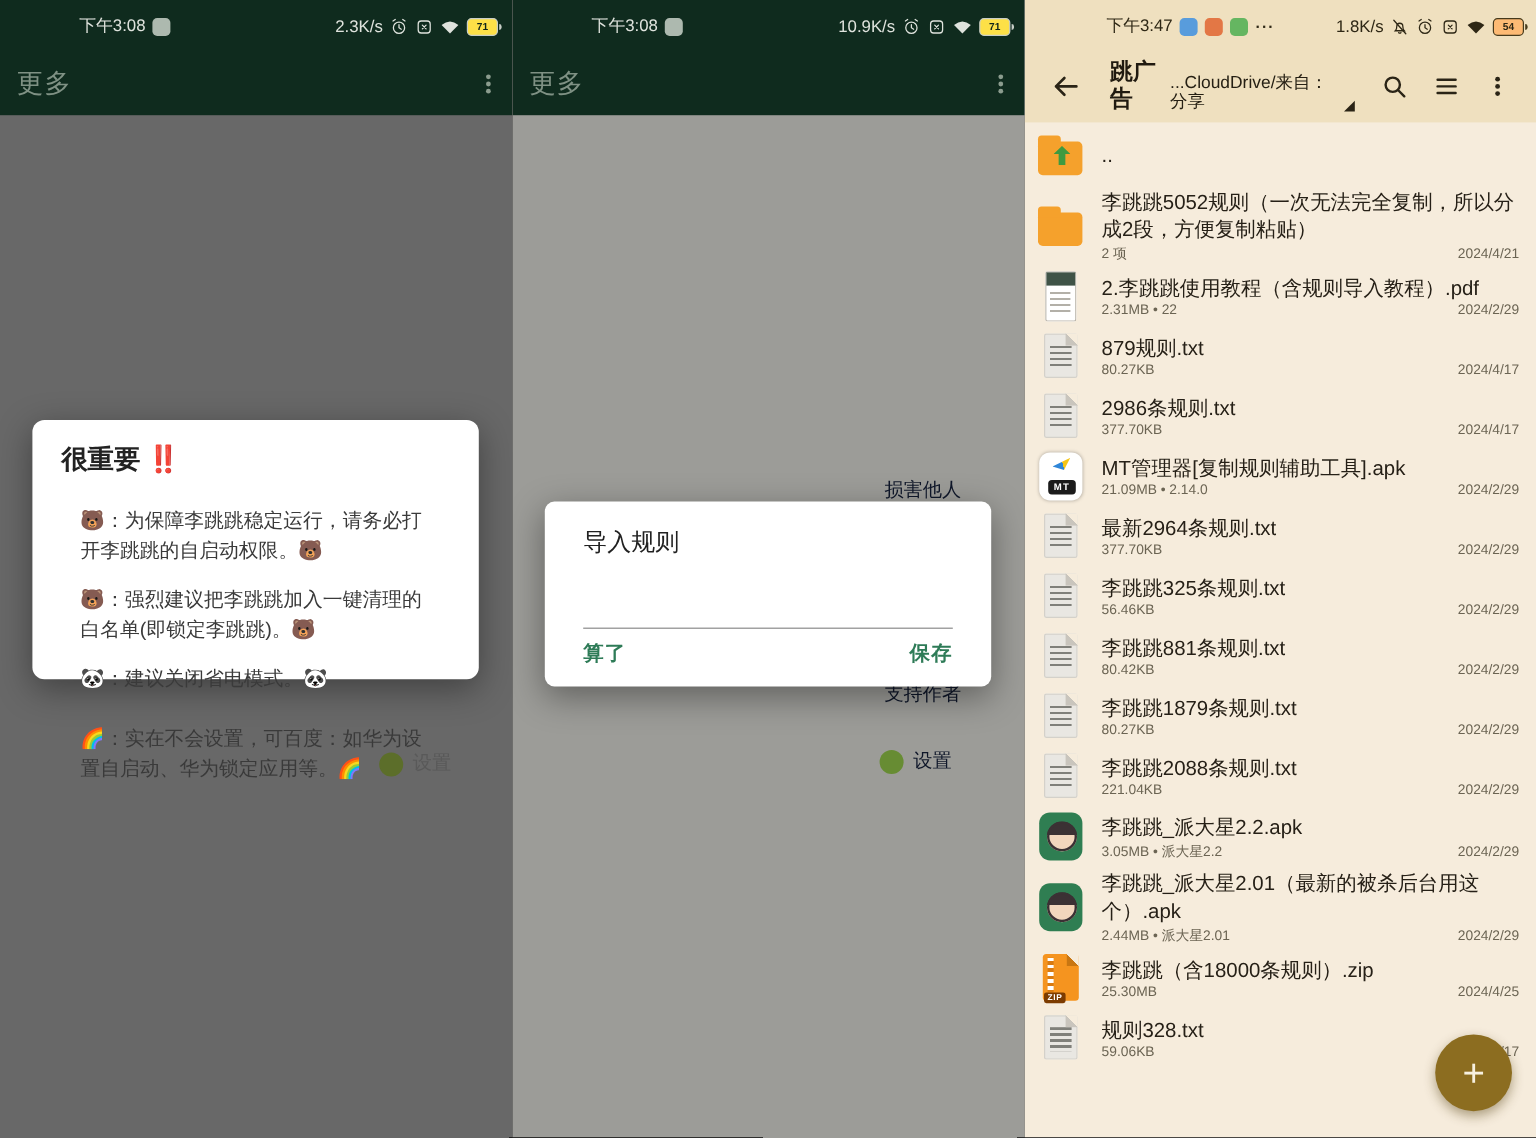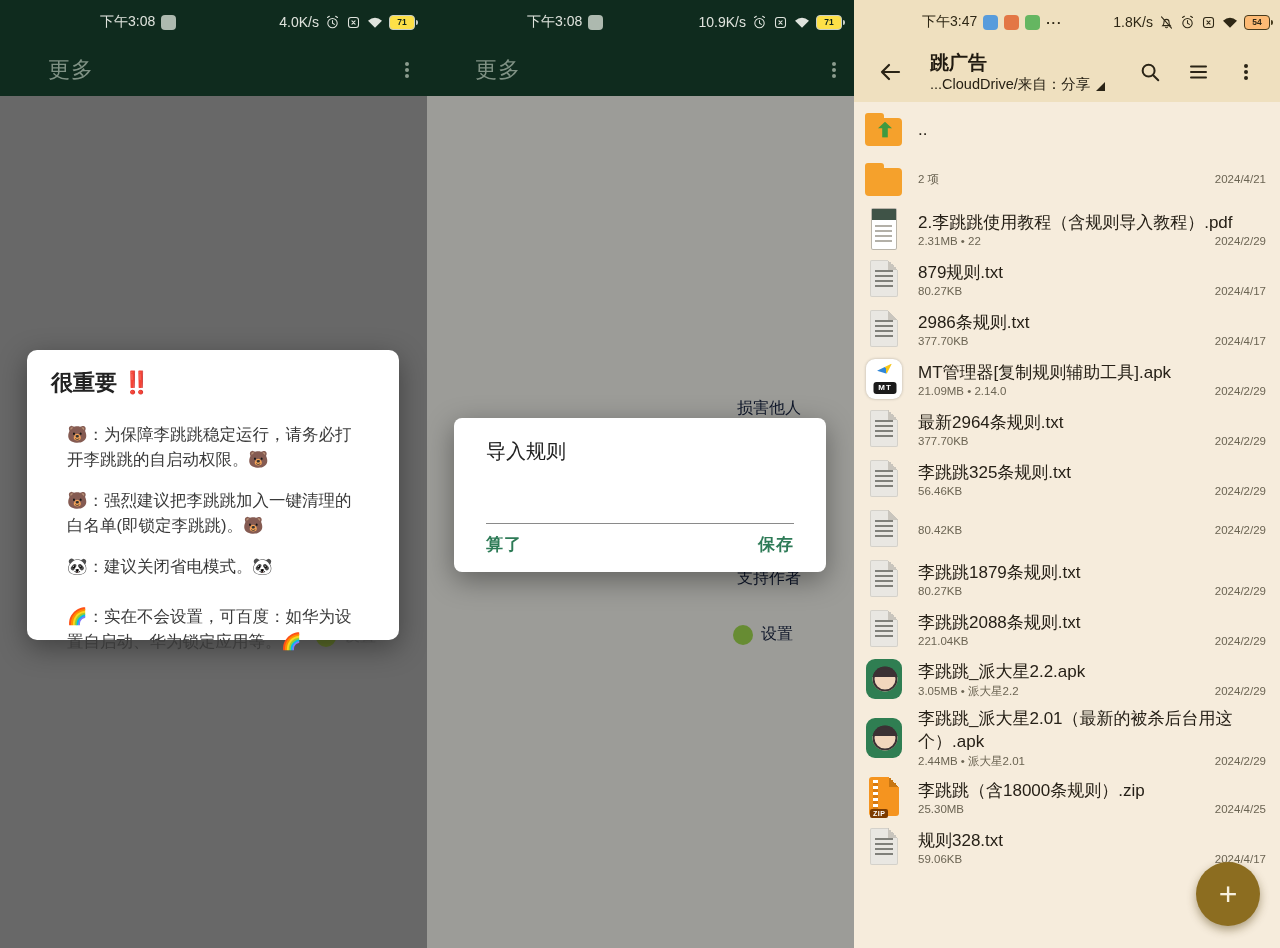--- a/index.html
+++ b/index.html
@@ -4,21 +4,21 @@
 <style>
   html,body{margin:0;padding:0;}
   body{width:1280px;height:948px;overflow:hidden;font-family:"Liberation Sans","DejaVu Sans",sans-serif;background:#000;}
   .app{display:flex;width:1280px;height:948px;}
   .panel{position:relative;height:948px;overflow:hidden;}
   .panel.left{width:427px;background:#686868;}
   .panel.middle{width:427px;background:#9c9c98;}
   .panel.right{width:426px;background:#f6ecdc;}
 
   
-  .dark-head{position:absolute;top:0;left:0;right:0;height:96px;background:var(--header-green);padding-left:34px;}
+  .dark-head{position:absolute;top:0;left:0;right:0;height:96px;background:var(--header-green);}
   .statusbar{height:44px;display:flex;align-items:center;justify-content:space-between;padding:0 12px 0 66px;color:#dfe3dd;font-size:14px;font-weight:500;}
   .sb-left,.sb-right{display:flex;align-items:center;gap:6px;}
   .sb-icon{display:inline-flex;align-items:center;}
   .sb-icon svg{display:block;}
   .app-badge{width:15px;height:15px;border-radius:4px;background:#c9d2c9;opacity:.85;display:inline-block;}
   .app-badge.b-blue{background:#3d8fe0;}
   .app-badge.b-orange{background:#e0642f;}
   .app-badge.b-green{background:#4cae50;}
   .batt{position:relative;display:inline-flex;align-items:center;justify-content:center;width:24px;height:13px;border:1.5px solid #c8cec7;border-radius:4px;font-size:8.5px;font-weight:700;color:#10251a;background:#fde047;}
   .batt::after{content:"";position:absolute;right:-4px;width:2px;height:5px;background:#c8cec7;border-radius:0 2px 2px 0;}
@@ -33,38 +33,38 @@
   .faint{position:absolute;font-size:16px;}
   .middle .faint{color:#0f172a;}
   .left .faint{color:#595959;}
   .faint-row{display:flex;align-items:center;gap:8px;}
   .faint-circle{width:20px;height:20px;border-radius:50%;display:inline-block;}
   .middle .faint-circle{background:#678c33;}
   .left .faint-circle{background:#5c6e2a;}
 
   
   .dialog{position:absolute;background:#fff;border-radius:10px;box-shadow:0 8px 28px rgba(0,0,0,.38);display:flex;flex-direction:column;box-sizing:border-box;}
-  .dlg-important{left:27px;top:350px;width:372px;height:290px;padding:18px 24px 16px;}
+  .dlg-important{left:27px;top:350px;width:372px;height:216px;padding:18px 24px 16px;}
   .dlg-title{font-size:22px;font-weight:700;color:#222;line-height:30px;}
   .dlg-title .bang{color:#e04438;font-weight:700;}
   .dlg-body{margin-top:8px;font-size:16.5px;line-height:25px;color:#3a3a3a;}
   .dlg-body p{margin:16px;}
   .dlg-body p.gap-top{margin-top:25px;}
   .dlg-actions{margin-top:auto;display:flex;justify-content:space-between;align-items:center;}
   .dlg-btn{font-size:17px;font-weight:600;color:var(--accent);cursor:pointer;letter-spacing:1px;}
   .dlg-import{left:27px;top:418px;width:372px;height:154px;padding:20px 32px 16px;border-radius:8px;}
   .dlg-title2{font-size:20px;font-weight:500;color:#212121;}
   .dlg-input{margin-top:38px;border:none;border-bottom:1.5px solid #8a8a8a;height:20px;width:100%;font-size:16px;background:transparent;outline:none;padding:0;}
 
   
   .fm-head{background:#efe0bf;padding-bottom:2px;}
   .panel.right .statusbar{padding:0 10px 0 68px;color:#2e2715;}
   .sb-more{font-size:13px;font-weight:700;color:#2e2715;letter-spacing:1px;}
   .toolbar{height:56px;display:flex;align-items:center;padding:0 14px 0 16px;gap:8px;}
-  .tb-title-wrap{display:flex;flex-direction:column;justify-content:center;margin-left:12px;line-height:1.15;}
+  .tb-title-wrap{display:flex;flex-direction:row;justify-content:center;margin-left:12px;line-height:1.15;}
   .tb-title{font-size:19px;font-weight:600;color:#201a10;}
   .tb-path{display:flex;align-items:flex-end;gap:6px;font-size:14.5px;font-weight:500;color:#262014;margin-top:2px;}
   .tri-down{width:0;height:0;border-bottom:9px solid #2a2416;border-left:9px solid transparent;display:inline-block;margin-bottom:1px;}
   .tb-spacer{flex:1;}
   .tb-icon{width:40px;height:40px;display:flex;align-items:center;justify-content:center;}
   .bars3{width:17px;height:2.4px;background:#2a2416;border-radius:2px;box-shadow:0 -5.5px 0 #2a2416,0 5.5px 0 #2a2416;}
 
   .file-list{padding-top:2px;}
   .file-row{display:flex;align-items:center;padding:3px 14px 3px 8px;min-height:50px;box-sizing:border-box;}
   .file-row.no-meta{min-height:46px;}
@@ -110,21 +110,21 @@
 <div class="app">
 
   <div class="panel left">
     <div class="dark-head">
       <div class="statusbar">
         <div class="sb-left">
           <span>下午3:08</span>
           <span class="app-badge"></span>
         </div>
         <div class="sb-right">
-          <span>4.0K/s</span>
+          <span>2.3K/s</span>
           <span class="sb-icon">
               <svg width="15" height="15" viewBox="0 0 24 24">
                 <circle class="stroke-ic" cx="12" cy="13" r="7.5"></circle>
                 <path class="stroke-ic" d="M12 9v4l3 2M4 4l3-2M20 4l-3-2"></path>
               </svg>
             </span>
           <span class="sb-icon">
               <svg width="15" height="15" viewBox="0 0 24 24">
                 <rect class="stroke-ic" x="4" y="4" width="16" height="16" rx="4"></rect>
                 <path class="stroke-ic" d="M9.5 9.5l5 5M14.5 9.5l-5 5"></path>
@@ -286,20 +286,21 @@
           </div>
     <div class="fcol">
       <div class="fname">..</div>
 
     </div>
   </div>
 
   <div class="file-row">
     <div class="fi icon-folder"><span class="fi-inner"></span></div>
     <div class="fcol">
+      <div class="fname">李跳跳5052规则（一次无法完全复制，所以分成2段，方便复制粘贴）</div>
       <div class="fmeta-line">
         <span class="fmeta">2 项</span>
         <span class="fdate">2024/4/21</span>
       </div>
     </div>
   </div>
 
   <div class="file-row">
     <div class="fi icon-pdf">
             <span class="fi-inner"></span>
@@ -376,20 +377,21 @@
         <span class="fdate">2024/2/29</span>
       </div>
     </div>
   </div>
 
   <div class="file-row">
     <div class="fi icon-txt">
             <span class="fi-inner"></span>
           </div>
     <div class="fcol">
+      <div class="fname">李跳跳881条规则.txt</div>
       <div class="fmeta-line">
         <span class="fmeta">80.42KB</span>
         <span class="fdate">2024/2/29</span>
       </div>
     </div>
   </div>
 
   <div class="file-row">
     <div class="fi icon-txt">
             <span class="fi-inner"></span>

